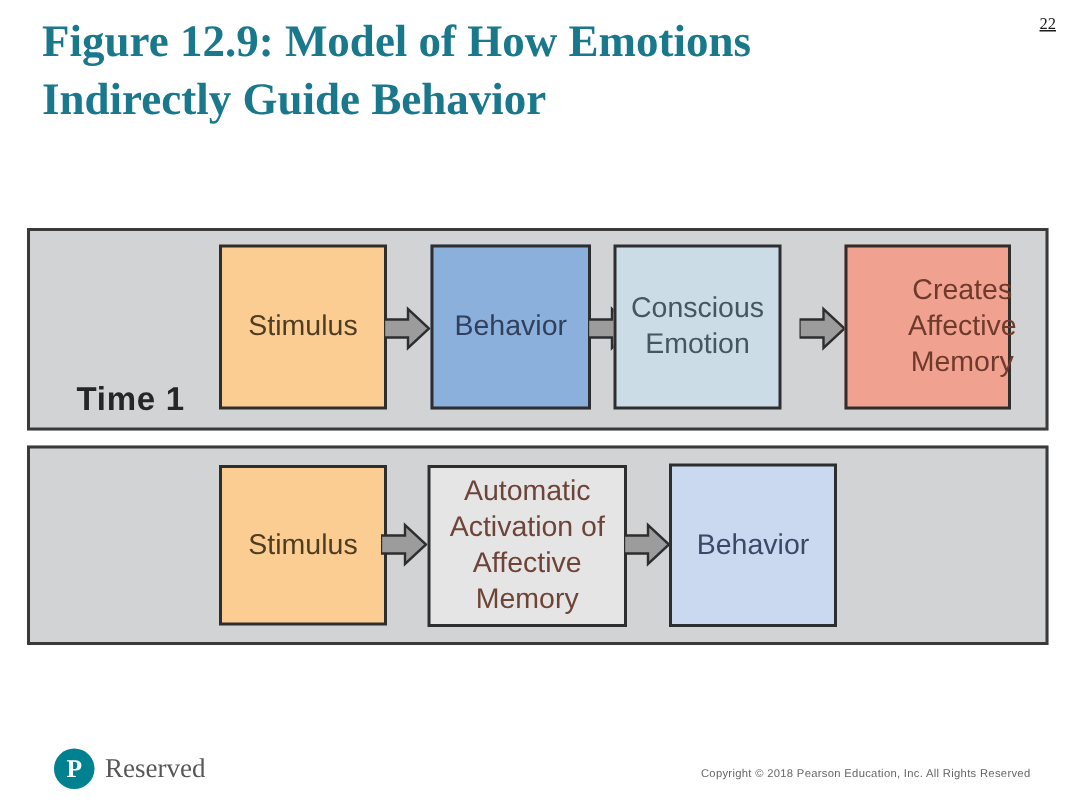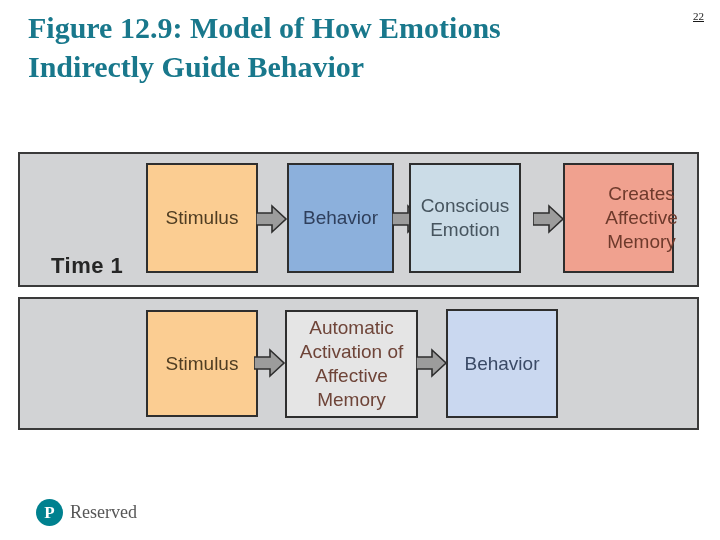--- a/index.html
+++ b/index.html
@@ -119,14 +119,15 @@
     <svg width="32" height="34" viewBox="0 0 32 34">
         <polygon points="0,11 16,11 16,4 30,17 16,30 16,23 0,23" fill="#9C9C9C" stroke="#2E2E2E" stroke-width="1.6"></polygon>
       </svg>
   </div>
   <div class="box b-behavior2">Behavior</div>
 
   <div class="logo">
     <span>P</span>
   </div>
   <div class="brand">Reserved</div>
+  <div class="copyright">Copyright © 2018 Pearson Education, Inc. All Rights Reserved</div>
 
 </div>
 
 </body></html>

